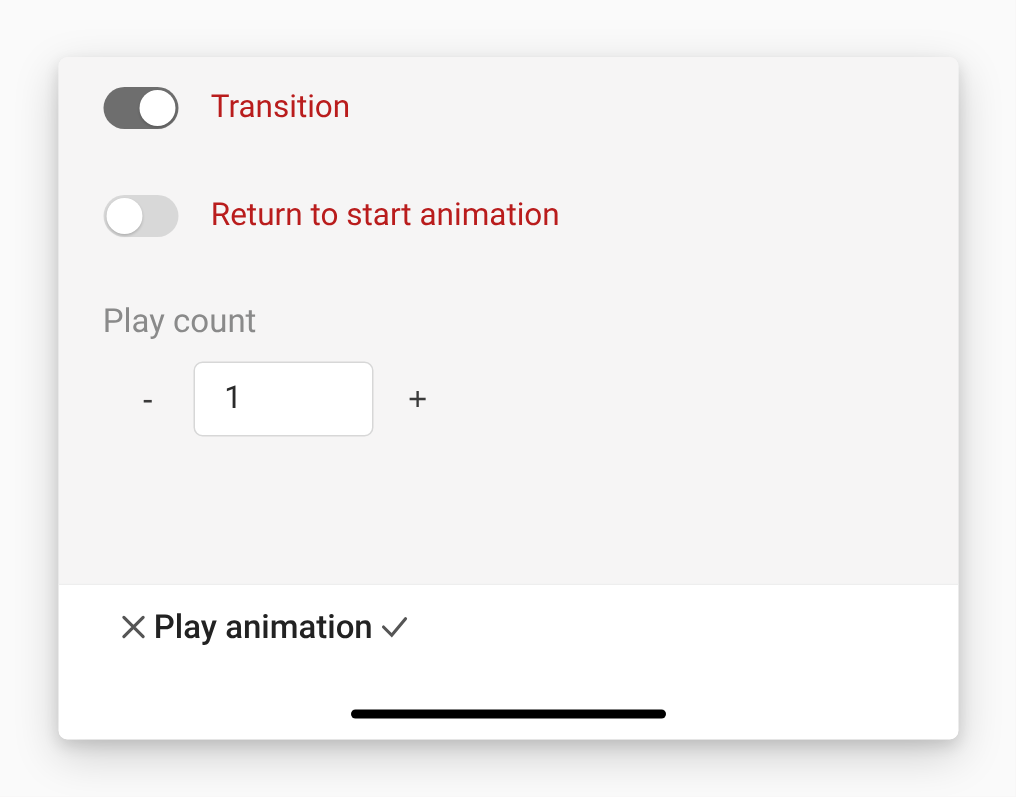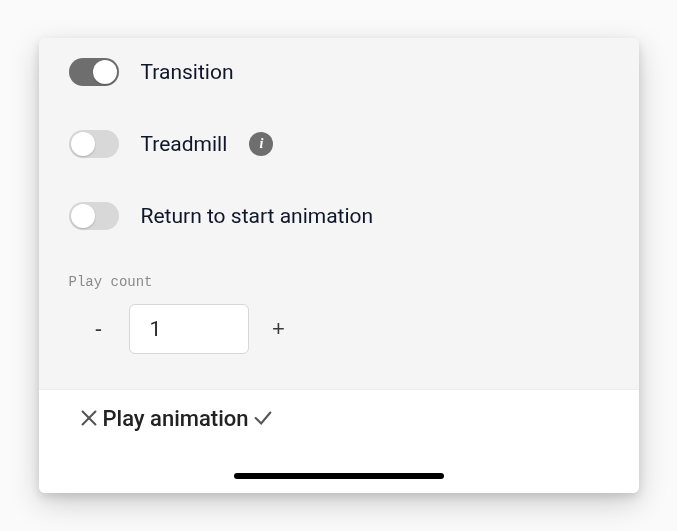--- a/index.html
+++ b/index.html
@@ -62,42 +62,41 @@
       box-shadow: 0 1px 2px rgba(0,0,0,0.2);
     }
     .toggle.on .toggle-knob {
       right: 2px;
     }
     .toggle.off .toggle-knob {
       left: 2px;
     }
     .toggle-label {
       font-size: 21px;
-      color: #0f172a;
+      color: #b91c1c;
     }
     .info-icon {
       width: 24px;
       height: 24px;
       border-radius: 50%;
       background: #6e6e6e;
       color: #fff;
       display: flex;
       align-items: center;
       justify-content: center;
       font-size: 14px;
       font-weight: bold;
       font-style: italic;
       font-family: Georgia, serif;
     }
     .section-label {
-      font-size: 14px;
+      font-size: 22px;
       color: #8a8a8a;
       margin-top: 12px;
       margin-bottom: 14px;
-      font-family: Liberation Mono, monospace;
     }
     .stepper-row {
       display: flex;
       align-items: center;
       gap: 0;
     }
     .stepper-btn {
       width: 60px;
       height: 48px;
       display: flex;
@@ -173,27 +172,20 @@
 <div class="card">
   <div class="content">
 
     <div class="toggle-row">
       <div class="toggle on">
         <div class="toggle-knob"></div>
       </div>
       <span class="toggle-label">Transition</span>
     </div>
 
-    <div class="toggle-row">
-      <div class="toggle off">
-        <div class="toggle-knob"></div>
-      </div>
-      <span class="toggle-label">Treadmill</span>
-      <div class="info-icon">i</div>
-    </div>
 
     <div class="toggle-row">
       <div class="toggle off">
         <div class="toggle-knob"></div>
       </div>
       <span class="toggle-label">Return to start animation</span>
     </div>
 
     <div class="section-label">Play count</div>
 

